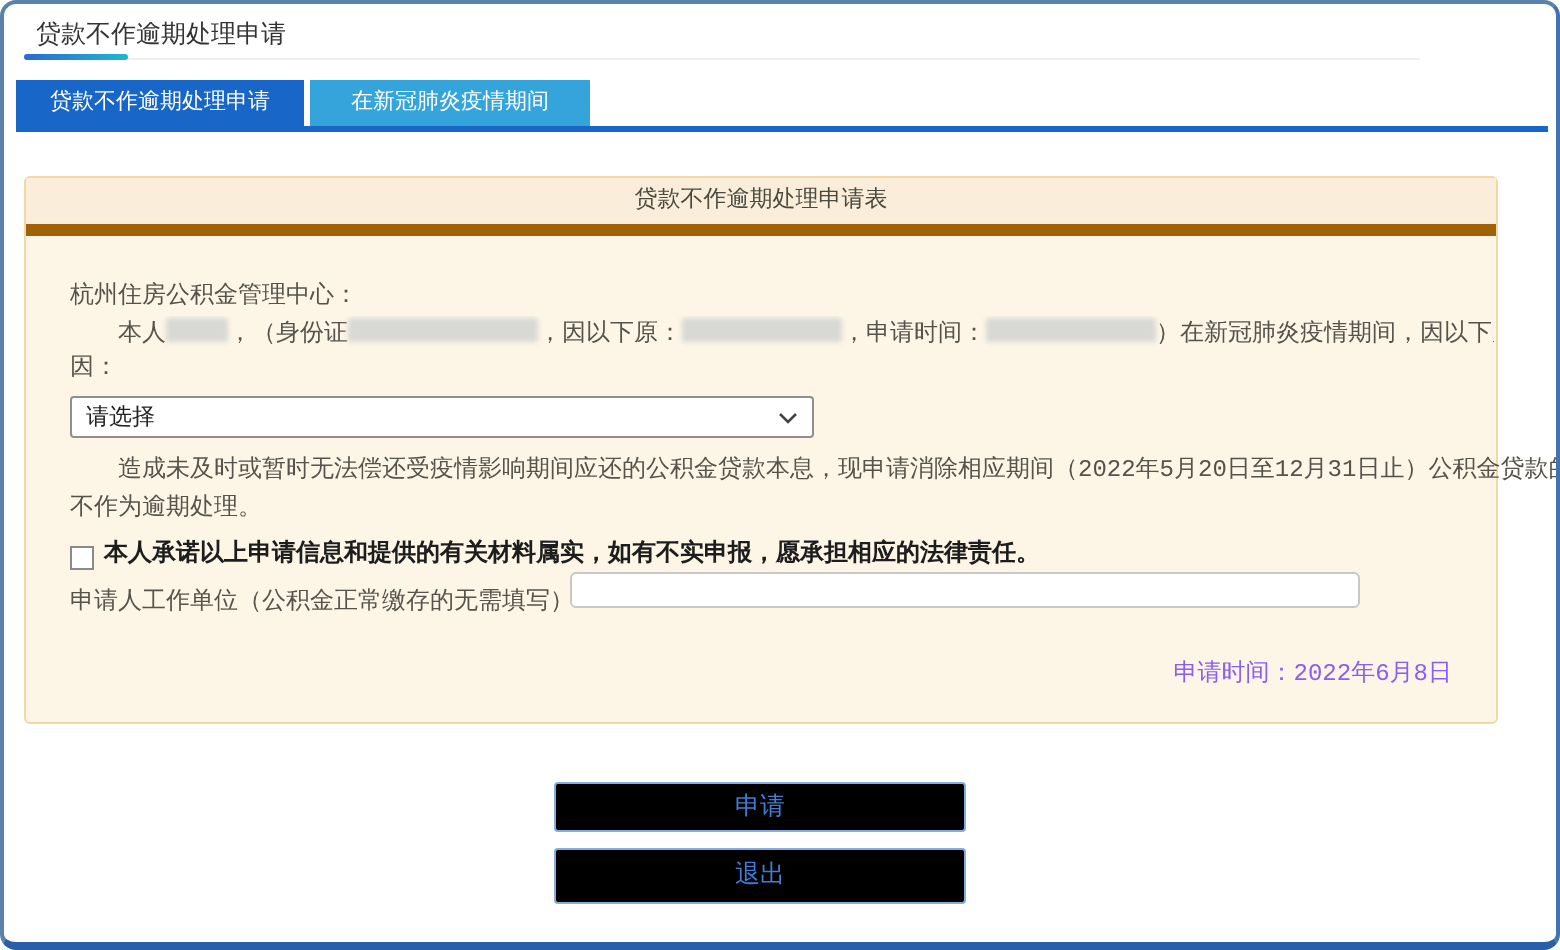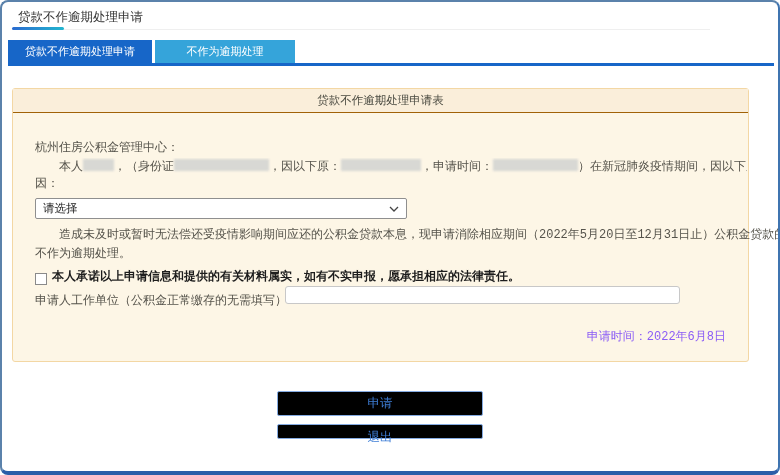--- a/index.html
+++ b/index.html
@@ -15,21 +15,21 @@
     background:linear-gradient(90deg,#2a6ad0,#22b6cf);}
   .tabs{position:absolute;left:6px;top:38px;display:flex;gap:3px;}
   .tab{height:23px;line-height:23px;font-size:11px;color:#fff;text-align:center;cursor:pointer;}
   .tab.active{width:144px;background:#1766c8;}
   .tab.alt{width:140px;background:#35a4da;}
   .tab-underline{position:absolute;left:6px;top:61px;width:766px;height:3px;background:#1766c8;}
 
   .form-box{position:absolute;left:10px;top:86px;width:737px;height:274px;box-sizing:border-box;
     background:#fdf6e6;border:1px solid #f3d7a4;border-radius:3px;}
   .form-header{height:23px;line-height:23px;text-align:center;font-size:11.5px;color:#4a4a40;
-    background:#faeeda;border-bottom:1px solid #a16207;}
+    background:#faeeda;border-bottom:6px solid #a16207;}
   .row{position:absolute;left:22px;font-size:12px;color:#55534b;white-space:nowrap;font-family:Liberation Mono, monospace;}
   .salutation{top:50px;}
   .intro-line1{top:69px;padding-left:24px;width:688px;overflow:hidden;}
   .intro-line2{top:86px;}
   .redact{display:inline-block;height:12px;background:#d8d8d4;border-radius:1px;
     filter:blur(1.3px);vertical-align:-1px;}
   .w-name{width:31px;} .w-id{width:95px;} .w-contract{width:80px;} .w-addr{width:85px;}
   .reason-select{position:absolute;left:22px;top:109px;width:372px;height:21px;box-sizing:border-box;
     background:#fff;border:1px solid #8f8f8f;border-radius:2px;display:flex;align-items:center;
     justify-content:space-between;padding:0 7px;font-size:11.5px;color:#222;cursor:pointer;}
@@ -41,35 +41,35 @@
   .promise-text{font-weight:bold;color:#1d1d1d;}
   .workunit-row{top:203px;}
   .workunit-input{position:absolute;left:272px;top:197px;width:395px;height:18px;box-sizing:border-box;
     border:1px solid #c8c8c8;border-radius:3px;background:#fff;font-size:11px;padding:0 5px;outline:none;}
   .apply-time{position:absolute;right:22px;top:239px;left:auto;font-size:12px;color:#8b5cf6;}
 
   .btn{position:absolute;left:275px;width:206px;box-sizing:border-box;background:#000000;
     border:1px solid #85abe2;border-radius:2px;color:#3e7ed6;font-size:12.5px;
     text-align:center;cursor:pointer;font-family:inherit;}
   .btn-apply{top:389px;height:25px;line-height:23px;}
-  .btn-exit{top:422px;height:15px;line-height:24px;}
+  .btn-exit{top:422px;height:28px;line-height:24px;}
   .chev svg{display:block;}
 </style>
 </head>
 <body>
 
 <div class="page">
 
   <div class="page-title">贷款不作逾期处理申请</div>
   <div class="title-rule"></div>
   <div class="title-accent"></div>
 
   <div class="tabs">
     <div class="tab active">贷款不作逾期处理申请</div>
-    <div class="tab alt">不作为逾期处理</div>
+    <div class="tab alt">在新冠肺炎疫情期间</div>
   </div>
   <div class="tab-underline"></div>
 
   <div class="form-box">
     <div class="form-header">贷款不作逾期处理申请表</div>
 
     <div class="row salutation">杭州住房公积金管理中心：</div>
 
     <div class="row intro-line1">
       <span>本人</span><span class="redact w-name"></span><span>，（身份证</span><span class="redact w-id"></span><span>，因以下原：</span><span class="redact w-contract"></span><span>，申请时间：</span><span class="redact w-addr"></span><span>）在新冠肺炎疫情期间，因以下原</span>

